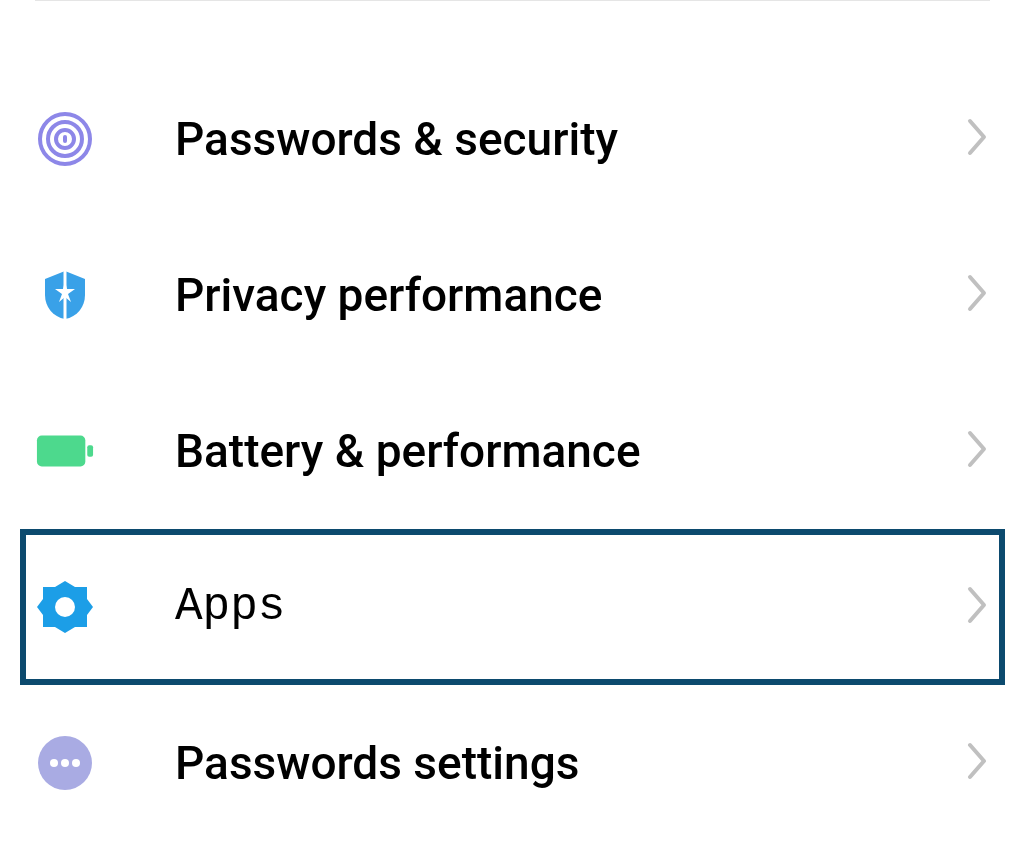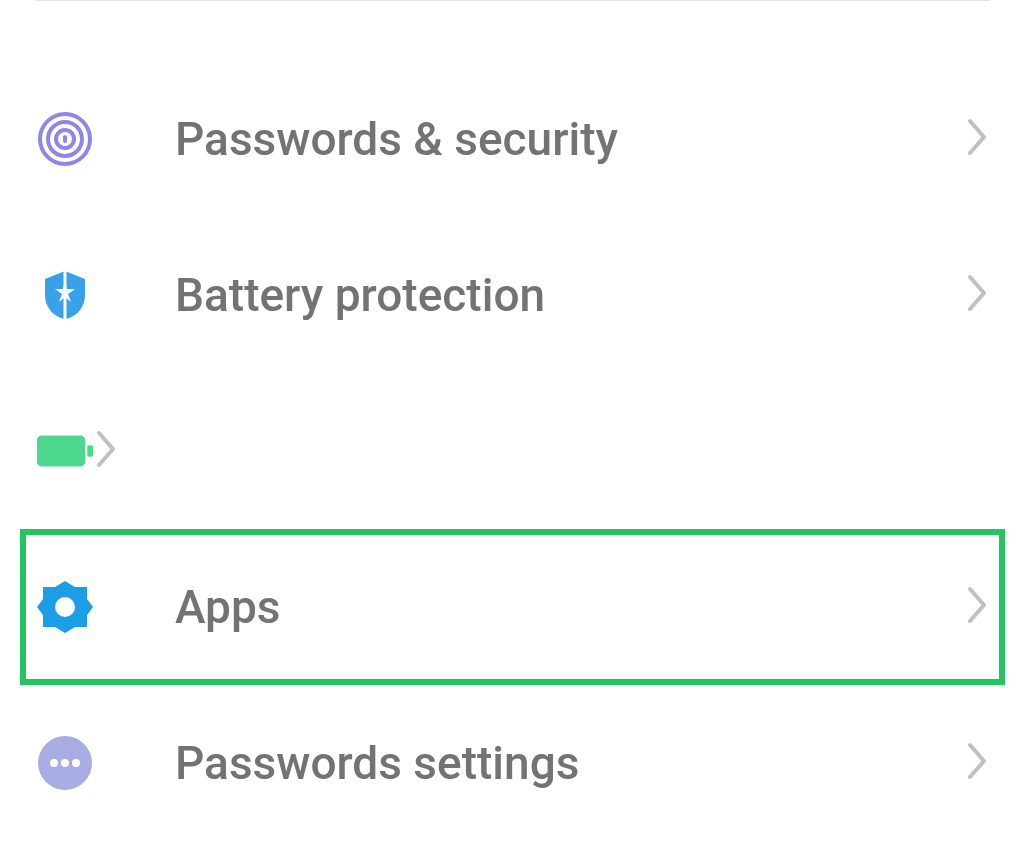--- a/index.html
+++ b/index.html
@@ -23,35 +23,36 @@
       padding: 0 20px;
     }
     .settings-item {
       display: flex;
       align-items: center;
       padding: 48px 15px;
       position: relative;
       cursor: pointer;
     }
     .settings-item.highlighted {
-      border: 6px solid #22c55e;
+      border: 6px solid #0c4a6e;
       padding: 42px 9px;
+      font-family: Liberation Mono, monospace;
     }
     .icon-wrapper {
       width: 60px;
       height: 60px;
       display: flex;
       align-items: center;
       justify-content: center;
       flex-shrink: 0;
     }
     .item-label {
       font-size: 46px;
       font-weight: 500;
-      color: #737373;
+      color: #000000;
       margin-left: 80px;
       flex: 1;
     }
     .chevron {
       color: #c0c0c0;
       flex-shrink: 0;
     }
     .icon-fingerprint {
       stroke: #8d87e8;
       fill: none;
@@ -94,35 +95,36 @@
   </div>
 
   <div class="settings-item">
     <span class="icon-wrapper">
       <svg width="56" height="56" viewBox="0 0 56 56">
         <path class="icon-privacy" d="M28 4 L48 12 L48 28 C48 40 40 50 28 52 C16 50 8 40 8 28 L8 12 Z"></path>
         <path fill="#ffffff" d="M28 14 L30 22 L38 22 L31 27 L34 35 L28 30 L22 35 L25 27 L18 22 L26 22 Z"></path>
         <line x1="28" y1="4" x2="28" y2="52" stroke="#ffffff" stroke-width="3"></line>
       </svg>
     </span>
-    <span class="item-label">Battery protection</span>
+    <span class="item-label">Privacy performance</span>
     <span class="chevron">
       <svg width="24" height="40" viewBox="0 0 24 40">
         <path d="M4 4 L18 20 L4 36" stroke="#c0c0c0" stroke-width="4" fill="none" stroke-linecap="round" stroke-linejoin="round"></path>
       </svg>
     </span>
   </div>
 
   <div class="settings-item">
     <span class="icon-wrapper">
       <svg width="62" height="40" viewBox="0 0 62 40">
         <rect x="2" y="4" width="50" height="32" rx="5" class="icon-battery-body"></rect>
         <rect x="54" y="14" width="6" height="12" rx="2" class="icon-battery-body"></rect>
       </svg>
     </span>
+    <span class="item-label">Battery &amp; performance</span>
     <span class="chevron">
       <svg width="24" height="40" viewBox="0 0 24 40">
         <path d="M4 4 L18 20 L4 36" stroke="#c0c0c0" stroke-width="4" fill="none" stroke-linecap="round" stroke-linejoin="round"></path>
       </svg>
     </span>
   </div>
 
   <div class="settings-item highlighted">
     <span class="icon-wrapper">
       <svg width="56" height="56" viewBox="0 0 56 56">

